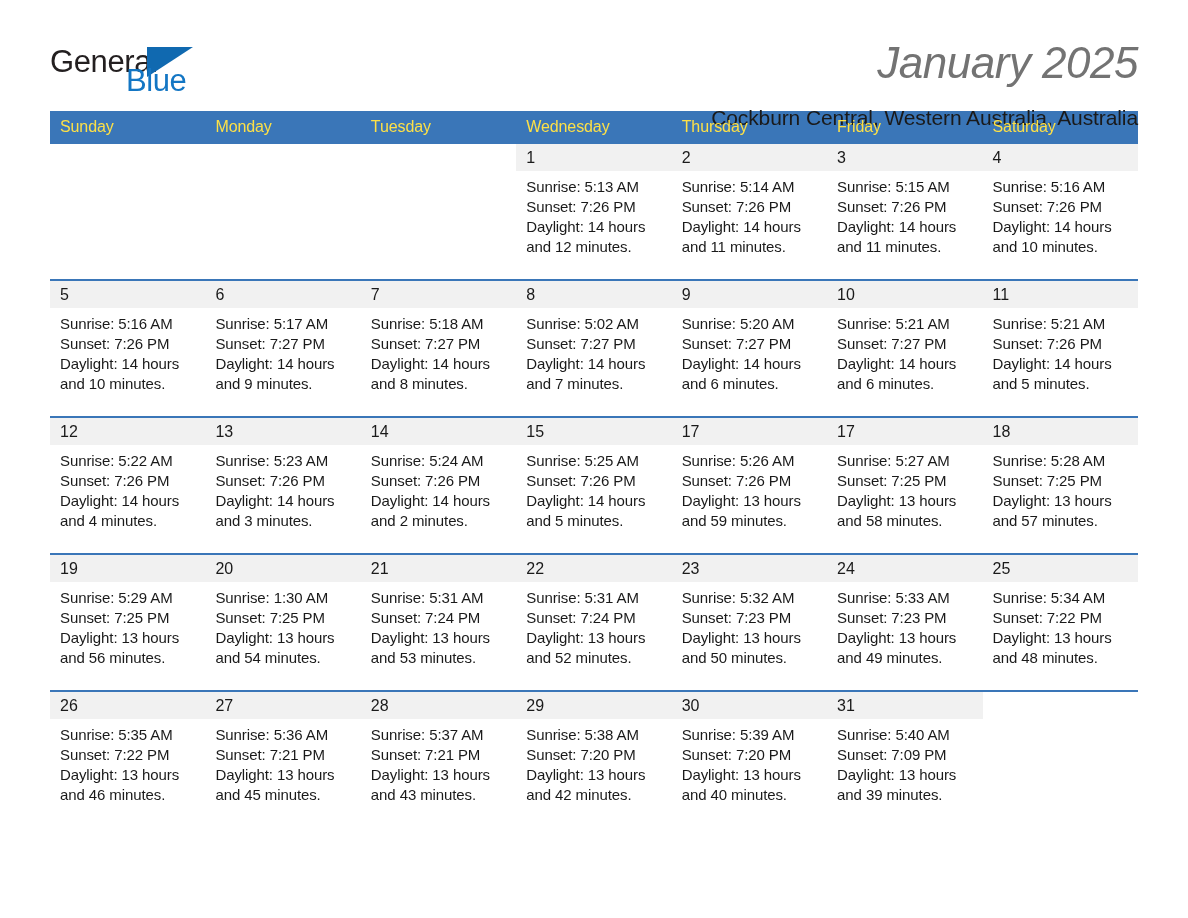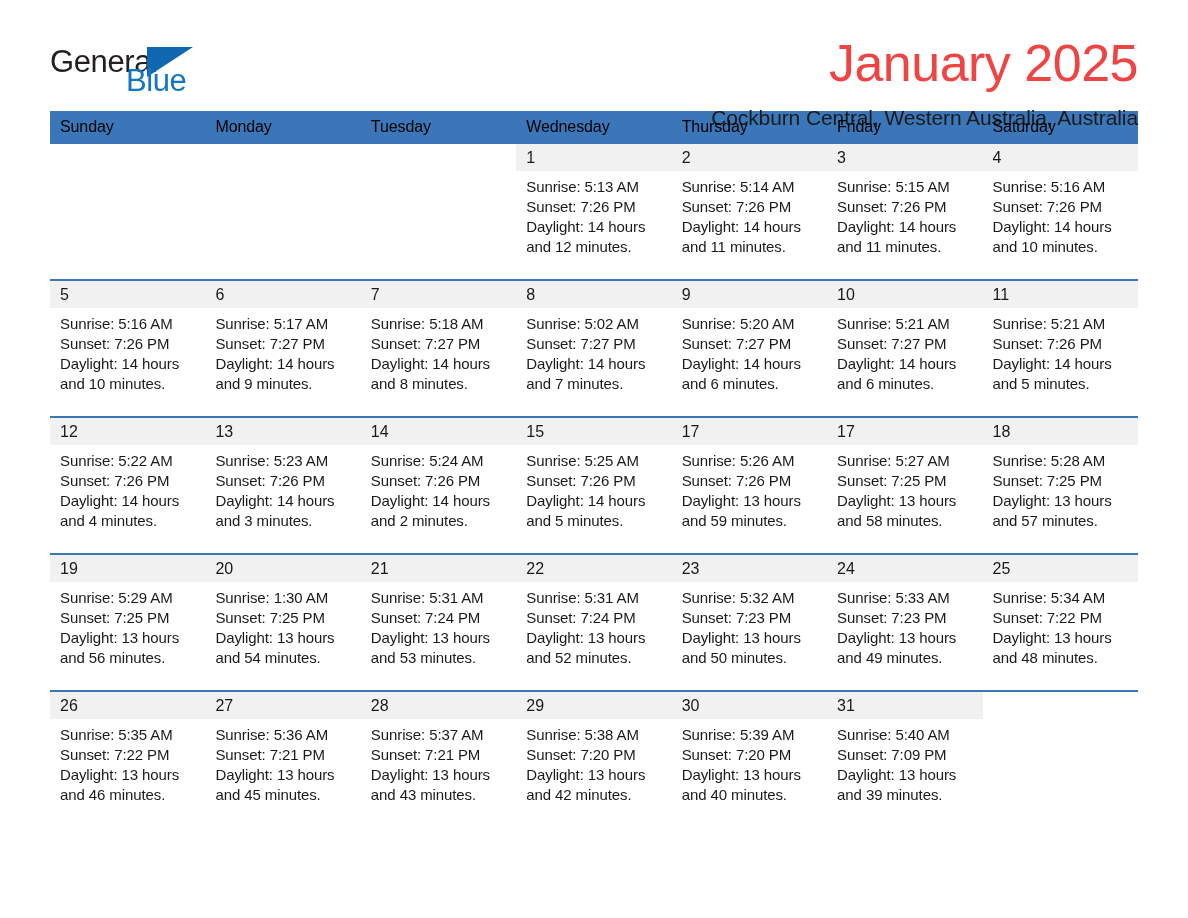--- a/index.html
+++ b/index.html
@@ -64,45 +64,46 @@
     height: 0;
     border-left: 46px solid #1069b0;
     border-bottom: 30px solid transparent;
   }
   .title-block {
     text-align: right;
     flex: 1 1 auto;
     padding-top: 0;
   }
   .month-title {
-    font-size: 52px;
+    font-size: 44px;
     font-weight: 400;
-    color: #ef4444;
+    color: #737373;
     line-height: 50px;
     letter-spacing: -0.5px;
+    font-style: italic;
   }
   .location {
     font-size: 21px;
     font-weight: 400;
     color: #1a1a1a;
     line-height: 26px;
     margin-top: 17px;
     letter-spacing: -0.1px;
   }
 
   
   .calendar {
     width: 1088px;
     margin-top: 19px;
     border-collapse: collapse;
     table-layout: fixed;
   }
   .calendar th {
     background: #3a76b8;
-    color: #000000;
+    color: #fde047;
     font-weight: 400;
     font-size: 16px;
     text-align: left;
     padding: 7px 0 8px 10px;
     height: 31px;
     letter-spacing: -0.1px;
   }
   .week-row > td {
     vertical-align: top;
     height: 135px;

